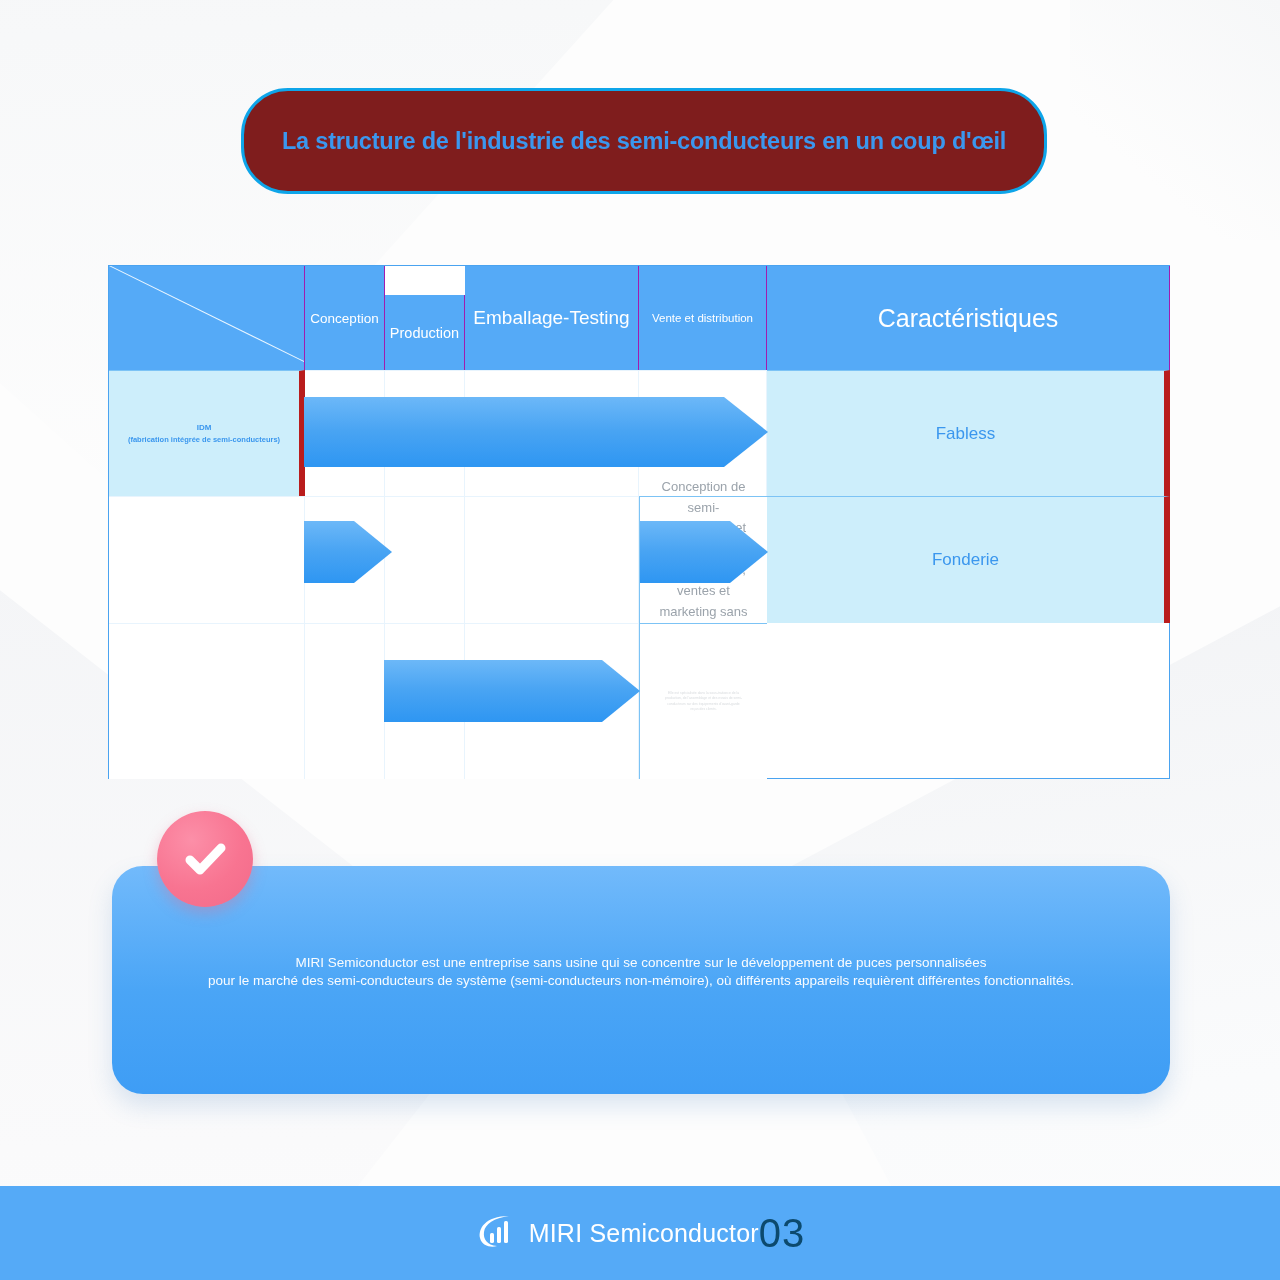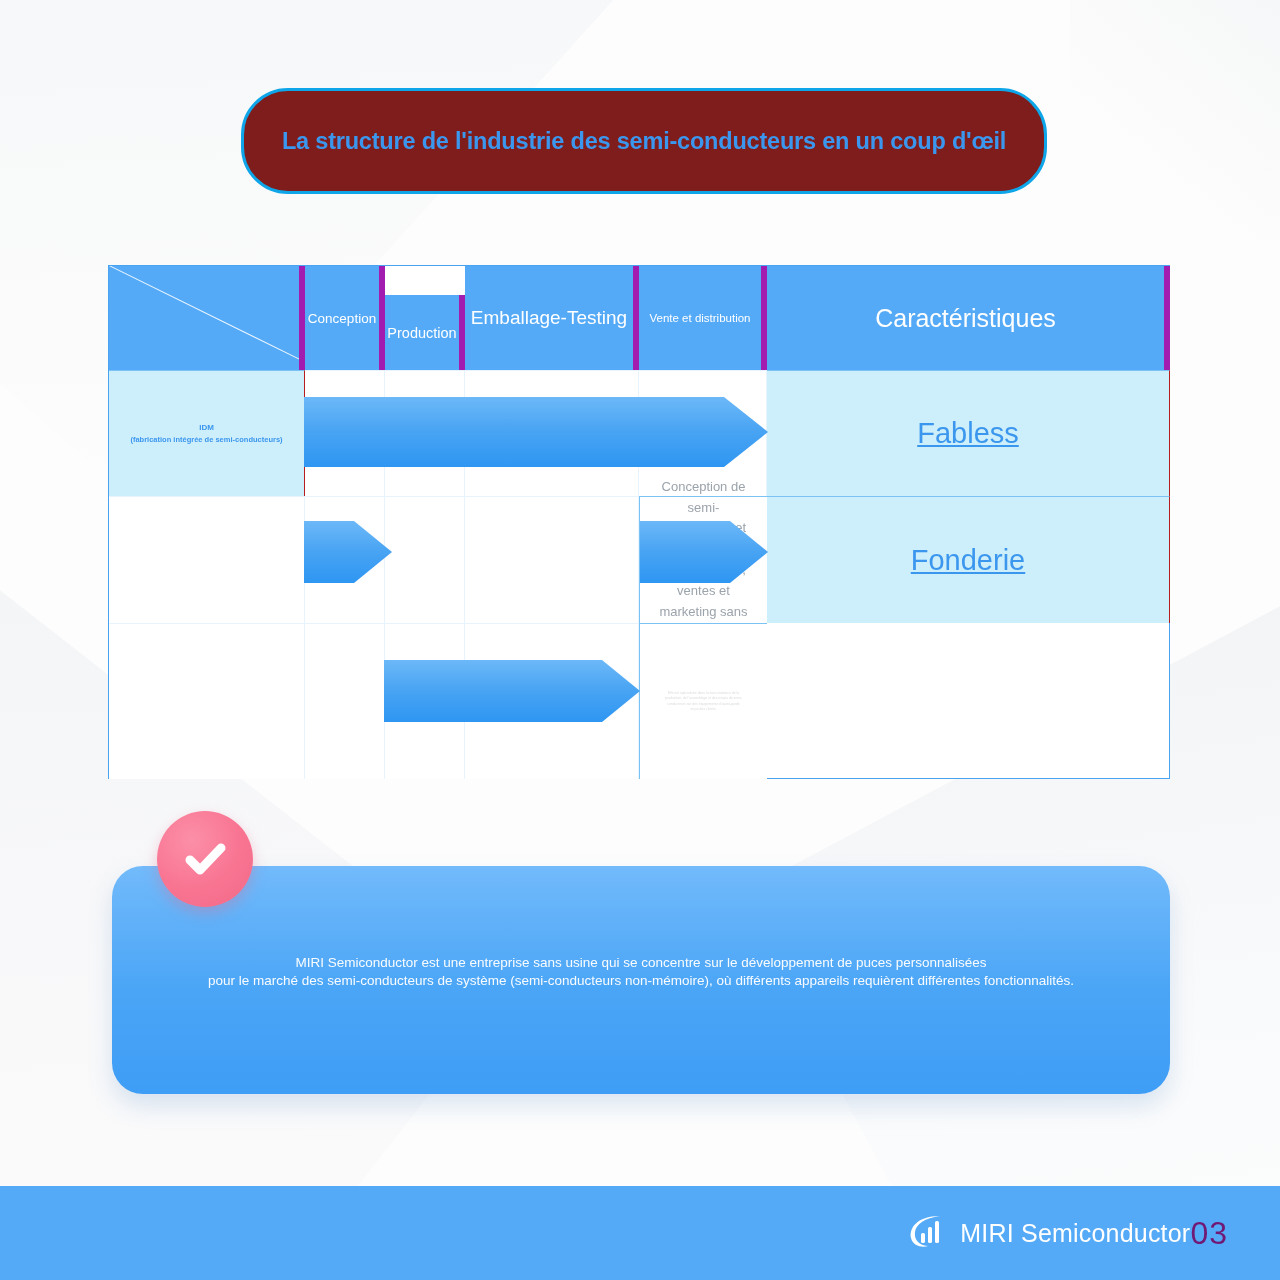--- a/index.html
+++ b/index.html
@@ -82,21 +82,21 @@
     grid-template-rows: 104px 126px 127px 156px;
     background: #ffffff;
   }
 
   .th {
     background: #55aaf7;
     color: #ffffff;
     display: flex;
     align-items: center;
     justify-content: center;
-    border-right: 6px solid #a21caf;
+    border-right: 1px solid #a21caf;
     text-align: center;
     padding: 0 4px;
   }
   .th:last-child { border-right: none; }
   .th-corner { position: relative; overflow: hidden; }
   .th-corner .slash {
     position: absolute;
     left: -2px; top: -2px;
     width: 230px; height: 1px;
     background: #eaf6ff;
@@ -104,30 +104,30 @@
     transform: rotate(26.2deg);
   }
   .th-sm  { font-size: 13.5px; }
   .th-md  { font-size: 14.5px; margin-top: 29px; }
   .th-lg  { font-size: 19px; }
   .th-xs  { font-size: 11.5px; }
   .th-char{ font-size: 25px; background: #55aaf7; }
 
   .rowlabel {
     background: #cdeefb;
-    border-right: 1px solid #b91c1c;
+    border-right: 6px solid #b91c1c;
     border-top: 1px solid #7cc3f5;
     display: flex;
     align-items: center;
     justify-content: center;
     text-align: center;
     color: #3b97ee;
     padding: 0 12px;
   }
-  .rowlabel.big { font-size: 29px; text-decoration: underline; }
+  .rowlabel.big { font-size: 17px; }
   .rowlabel.small { font-size: 8px; line-height: 1.5; font-weight: bold; }
   .rowlabel.small .l2 { font-size: 7.5px; }
 
   .cell {
     position: relative;
     border-right: 1px solid #e8f4fd;
     border-top: 1px solid #e8f4fd;
     background: #ffffff;
   }
   .cell.lastcol { border-right: none; }
@@ -218,36 +218,36 @@
   }
 
   
   .footer {
     position: absolute;
     left: 0; bottom: 0;
     width: 1280px; height: 94px;
     background: #55aaf7;
     display: flex;
     align-items: center;
-    justify-content: flex-end;
+    justify-content: center;
     padding: 0 52px;
   }
   .brand {
     display: flex;
     align-items: center;
     gap: 14px;
   }
   .brand-name {
     color: #ffffff;
     font-size: 25px;
     letter-spacing: .2px;
   }
   .page-num {
-    color: #701a75;
-    font-size: 32px;
+    color: #0c4a6e;
+    font-size: 40px;
     letter-spacing: 1px;
   }
 </style>
 </head>
 <body>
 
 <div class="slide">
 
   <div class="bg-diag-tl"></div>
   <div class="bg-diag-bl"></div>

